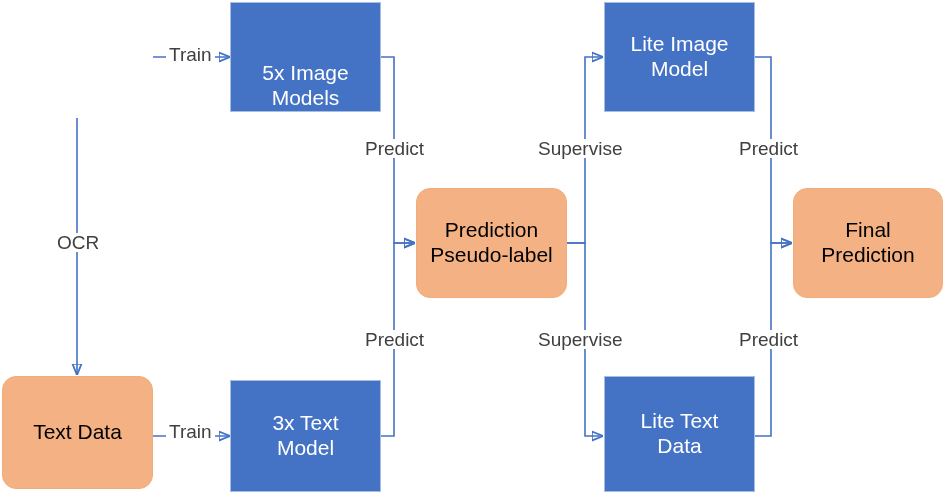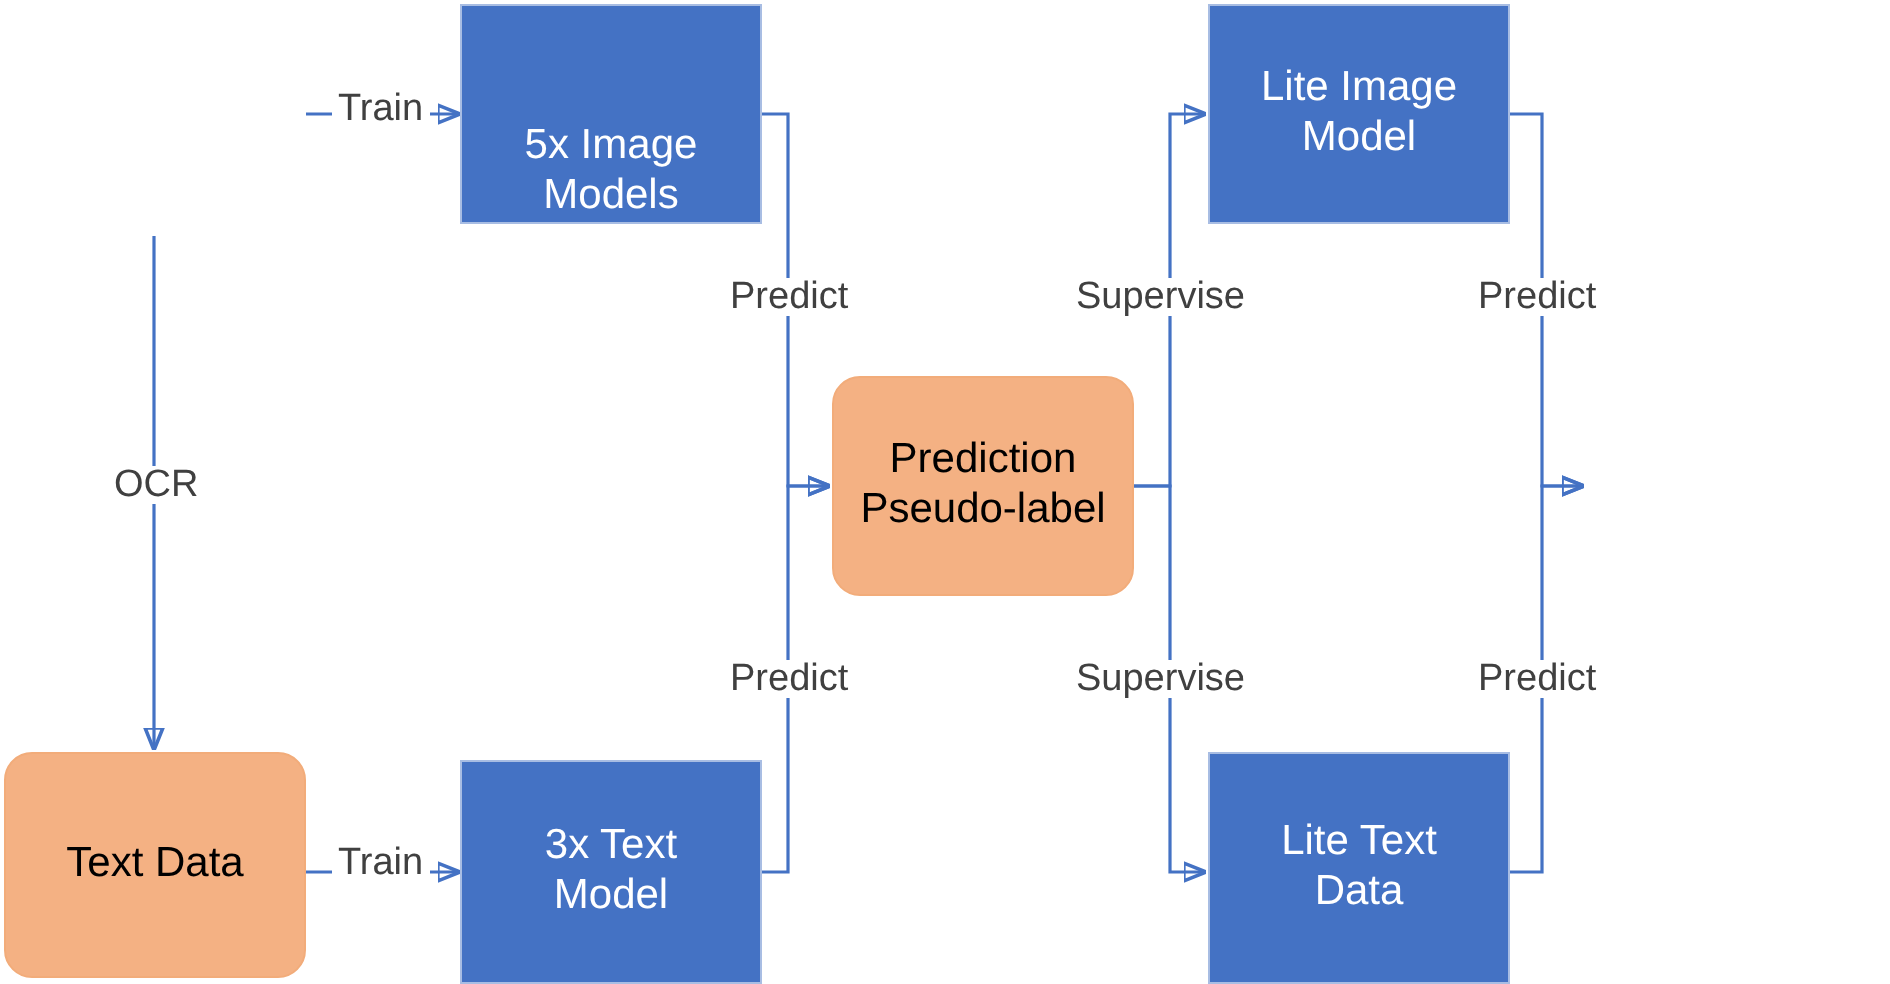--- a/index.html
+++ b/index.html
@@ -104,20 +104,24 @@
   <div class="node node-model" style="left:604px; top:2px; width:151px; height:110px;">
     <span>Lite Image
 Model</span>
   </div>
 
   <div class="node node-data" style="left:416px; top:188px; width:151px; height:110px;">
     <span>Prediction
 Pseudo-label</span>
   </div>
 
+  <div class="node node-data" style="left:793px; top:188px; width:150px; height:110px;">
+    <span>Final
+Prediction</span>
+  </div>
 
   <div class="node node-data" style="left:2px; top:376px; width:151px; height:113px;">
     <span>Text Data</span>
   </div>
 
   <div class="node node-model" style="left:230px; top:380px; width:151px; height:112px;">
     <span>3x Text
 Model</span>
   </div>
 

